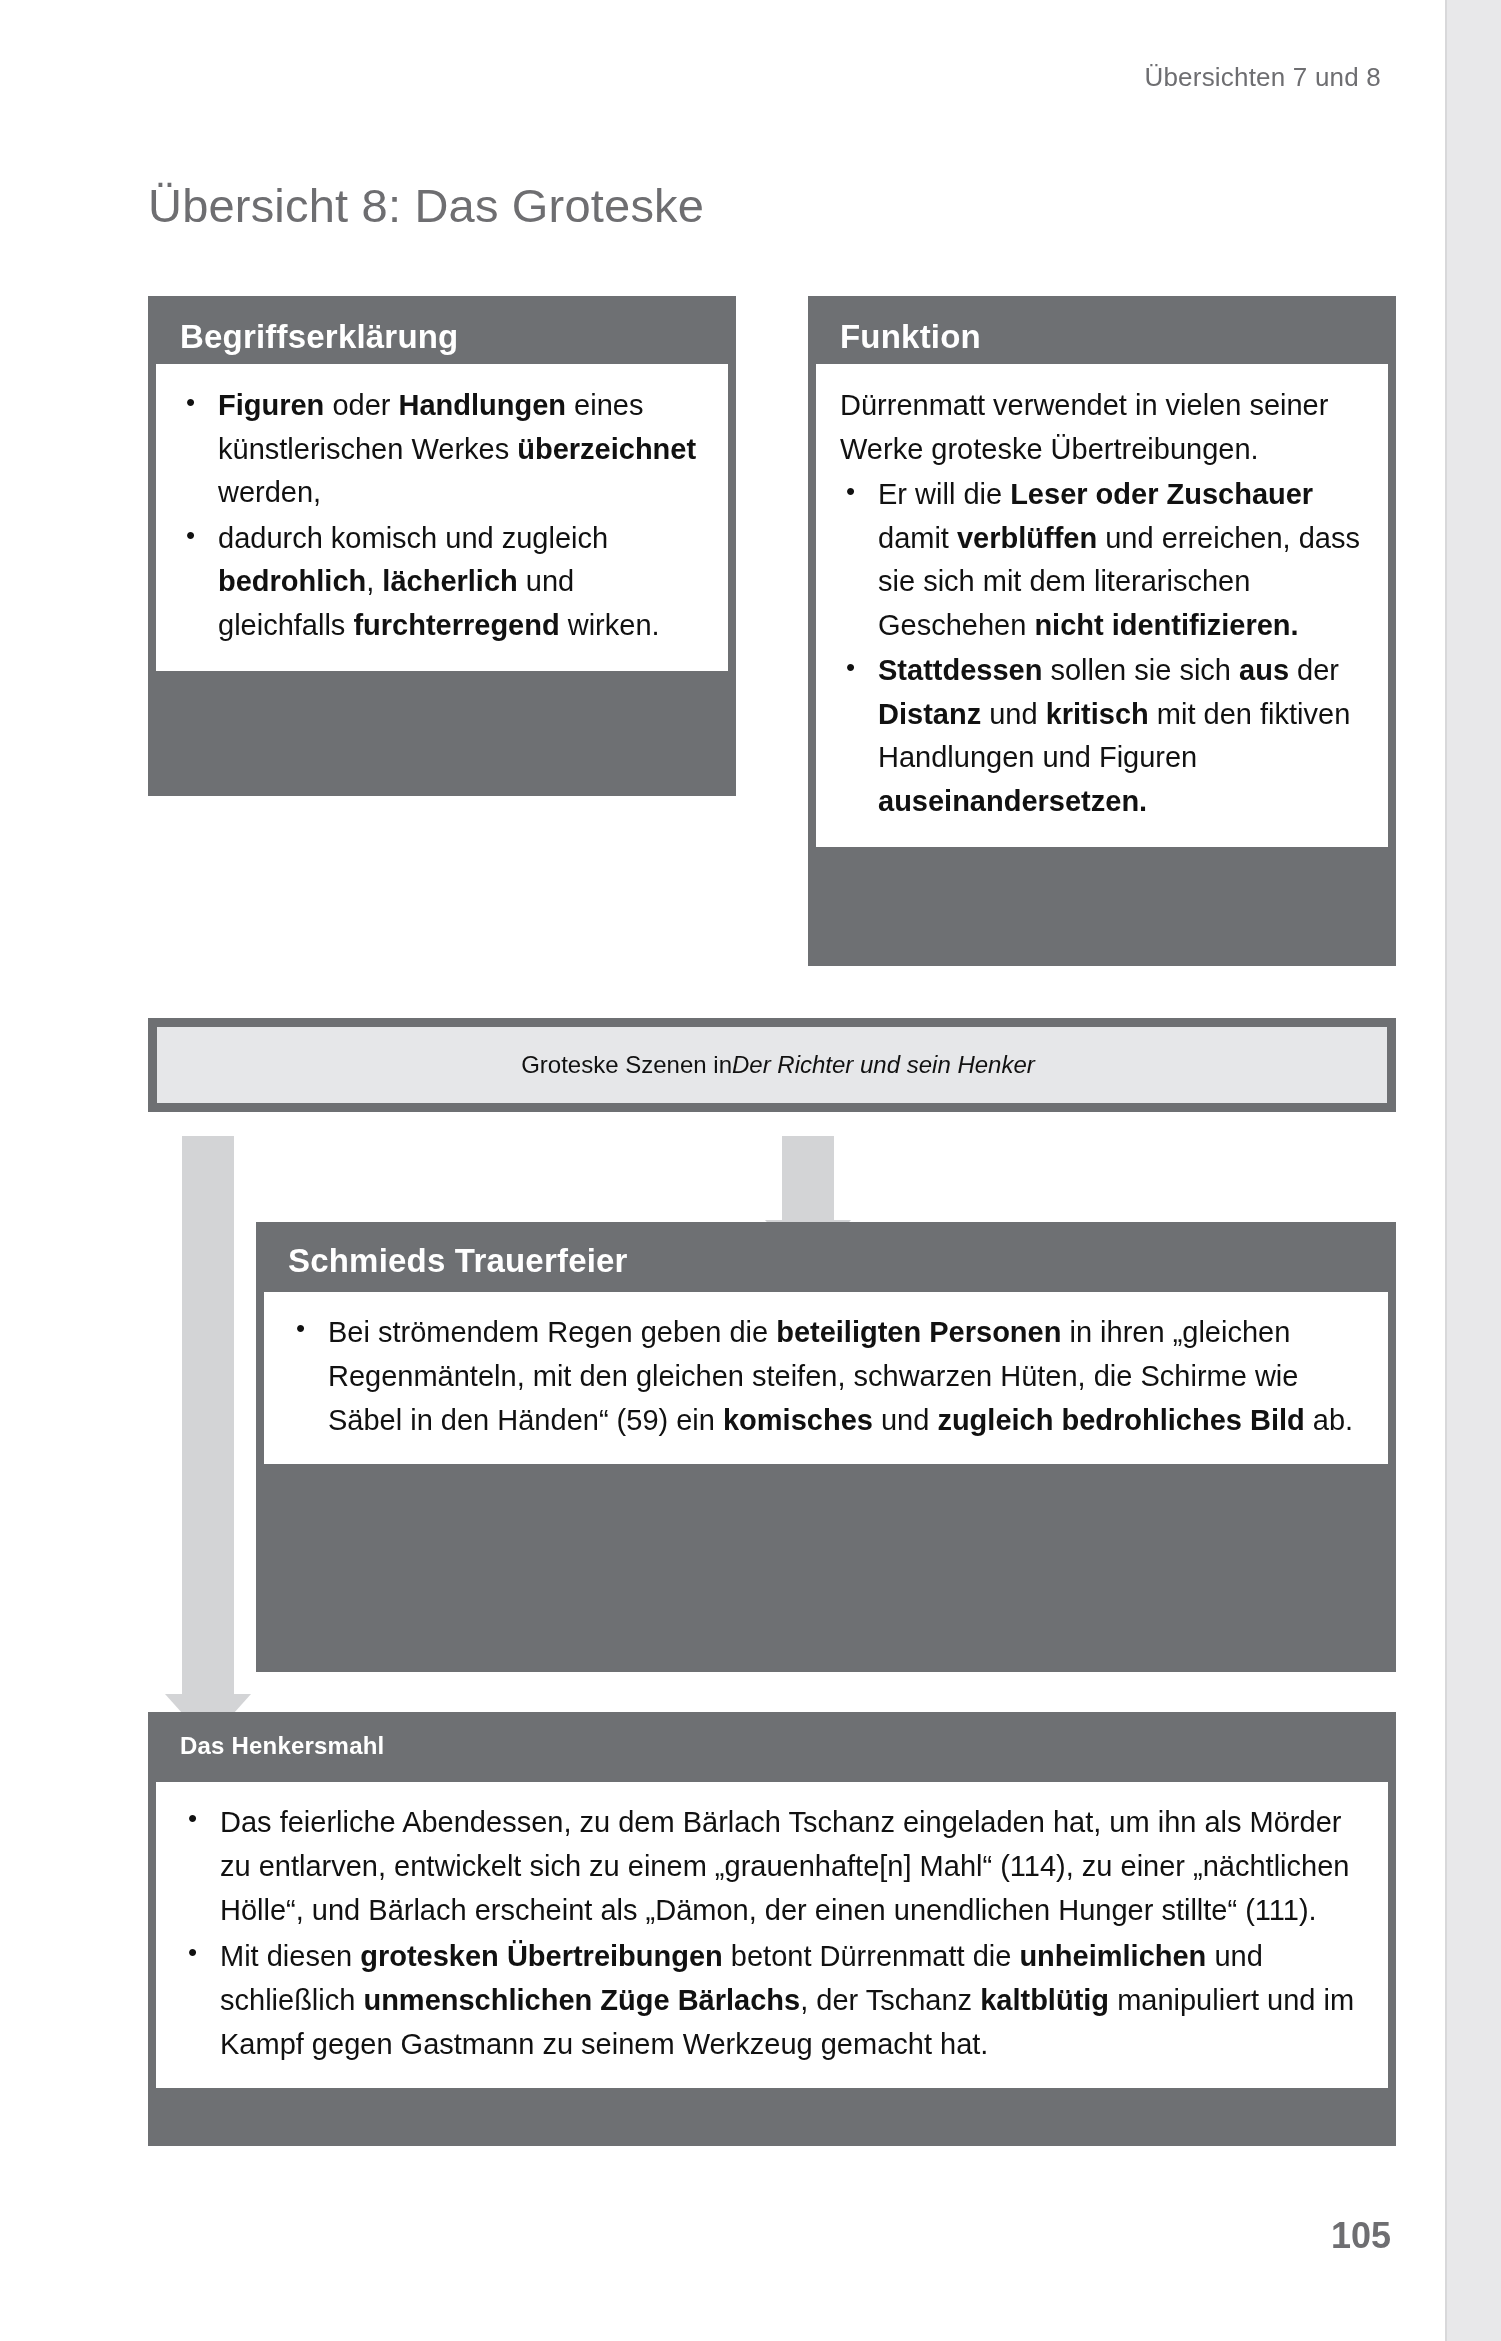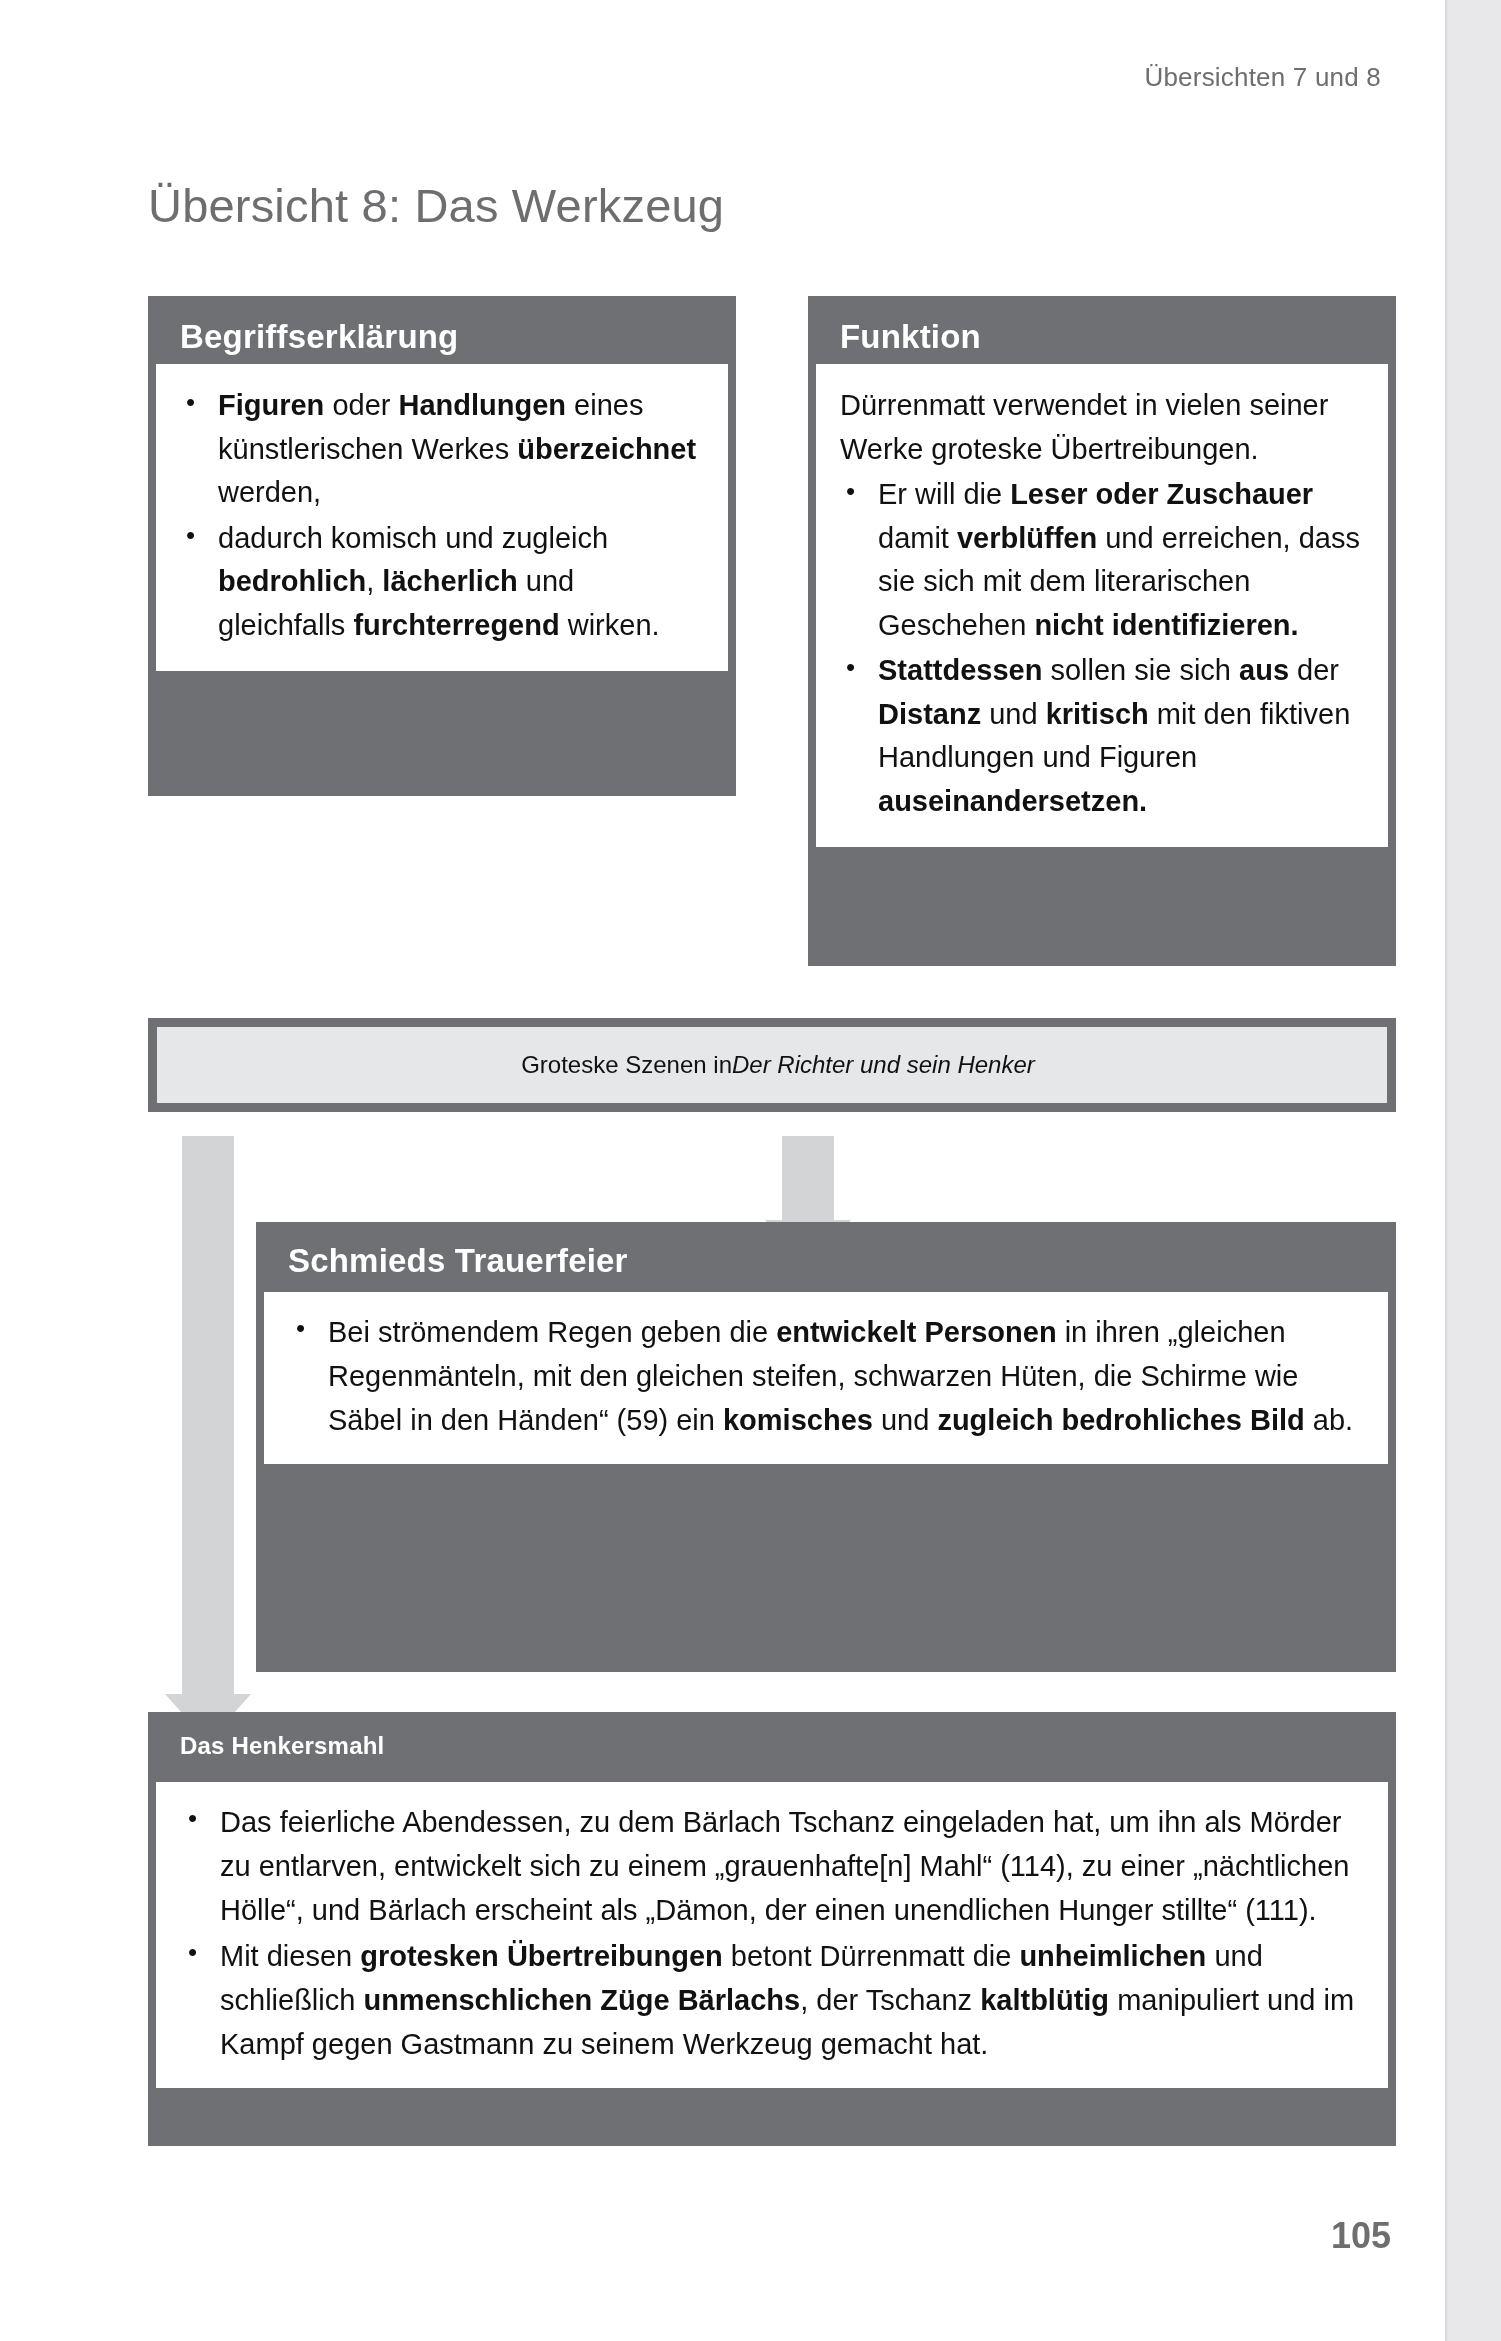--- a/index.html
+++ b/index.html
@@ -228,21 +228,21 @@
 </head>
 <body>
 
 <div id="page">
 
   <div class="edge-strip"></div>
   <div class="edge-strip-line"></div>
 
   <div class="running-head">Übersichten 7 und 8</div>
 
-  <div class="page-title">Übersicht 8: Das Werkzeug</div>
+  <div class="page-title">Übersicht 8: Das Groteske</div>
 
   <div class="frame" id="box-begriff">
     <div class="frame-head">Begriffserklärung</div>
     <div class="frame-body">
       <ul class="bl">
         <li><b>Figuren</b> oder <b>Handlungen</b> eines künstlerischen Werkes <b>überzeichnet</b> werden,</li>
         <li>dadurch komisch und zugleich <b>bedrohlich</b>, <b>lächerlich</b> und gleichfalls <b>furchterregend</b> wirken.</li>
       </ul>
     </div>
   </div>
@@ -265,21 +265,21 @@
   <div class="arrow-shaft" id="arrow-mid-shaft"></div>
   <div class="arrow-head" id="arrow-mid-head"></div>
 
   <div class="arrow-shaft" id="arrow-left-shaft"></div>
   <div class="arrow-head" id="arrow-left-head"></div>
 
   <div id="box-schmieds">
     <div class="frame-head">Schmieds Trauerfeier</div>
     <div class="frame-body">
       <ul class="bl">
-        <li>Bei strömendem Regen geben die <b>entwickelt Personen</b> in ihren „gleichen Regenmänteln, mit den gleichen steifen, schwarzen Hüten, die Schirme wie Säbel in den Händen“ (59) ein <b>komisches</b> und <b>zugleich bedrohliches Bild</b> ab.</li>
+        <li>Bei strömendem Regen geben die <b>beteiligten Personen</b> in ihren „gleichen Regenmänteln, mit den gleichen steifen, schwarzen Hüten, die Schirme wie Säbel in den Händen“ (59) ein <b>komisches</b> und <b>zugleich bedrohliches Bild</b> ab.</li>
       </ul>
     </div>
   </div>
 
   <div id="box-henkersmahl">
     <div class="frame-head">Das Henkersmahl</div>
     <div class="frame-body">
       <ul class="bl">
         <li>Das feierliche Abendessen, zu dem Bärlach Tschanz eingeladen hat, um ihn als Mörder zu entlarven, entwickelt sich zu einem „grauenhafte[n] Mahl“ (114), zu einer „nächtlichen Hölle“, und Bärlach erscheint als „Dämon, der einen unendlichen Hunger stillte“ (111).</li>
         <li>Mit diesen <b>grotesken Übertreibungen</b> betont Dürrenmatt die <b>unheimlichen</b> und schließlich <b>unmenschlichen Züge Bärlachs</b>, der Tschanz <b>kaltblütig</b> manipuliert und im Kampf gegen Gastmann zu seinem Werkzeug gemacht hat.</li>

